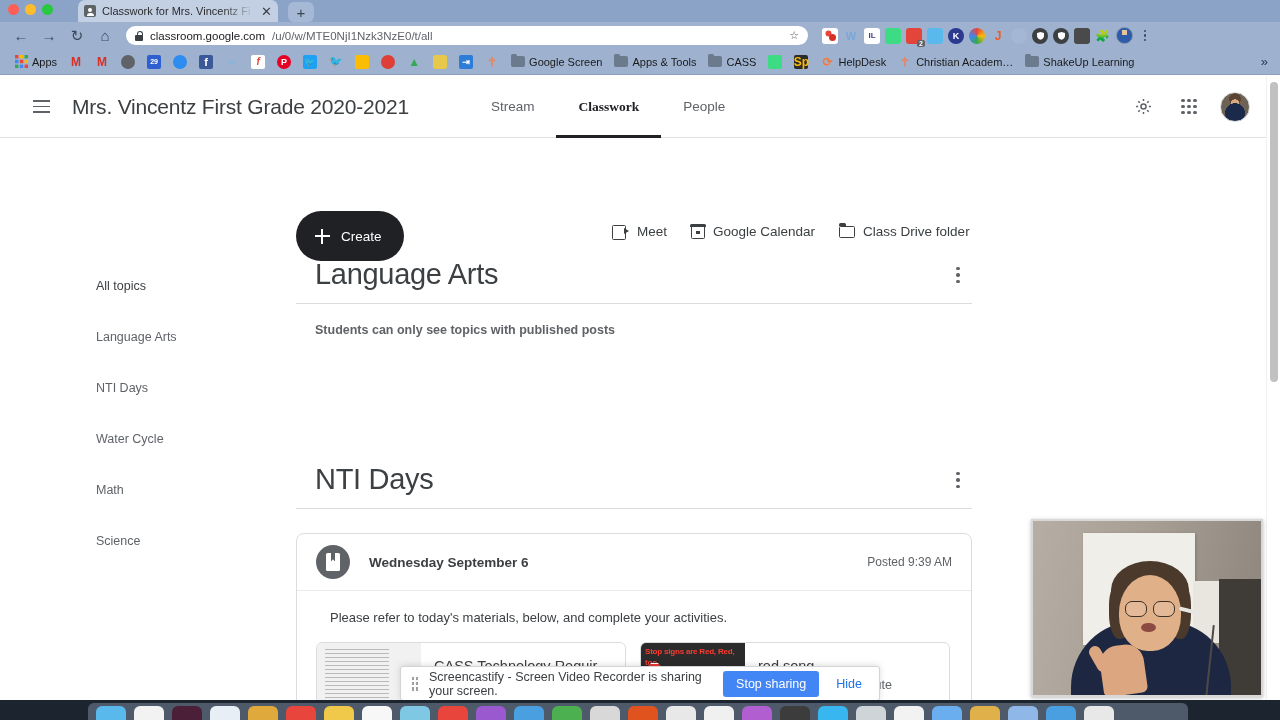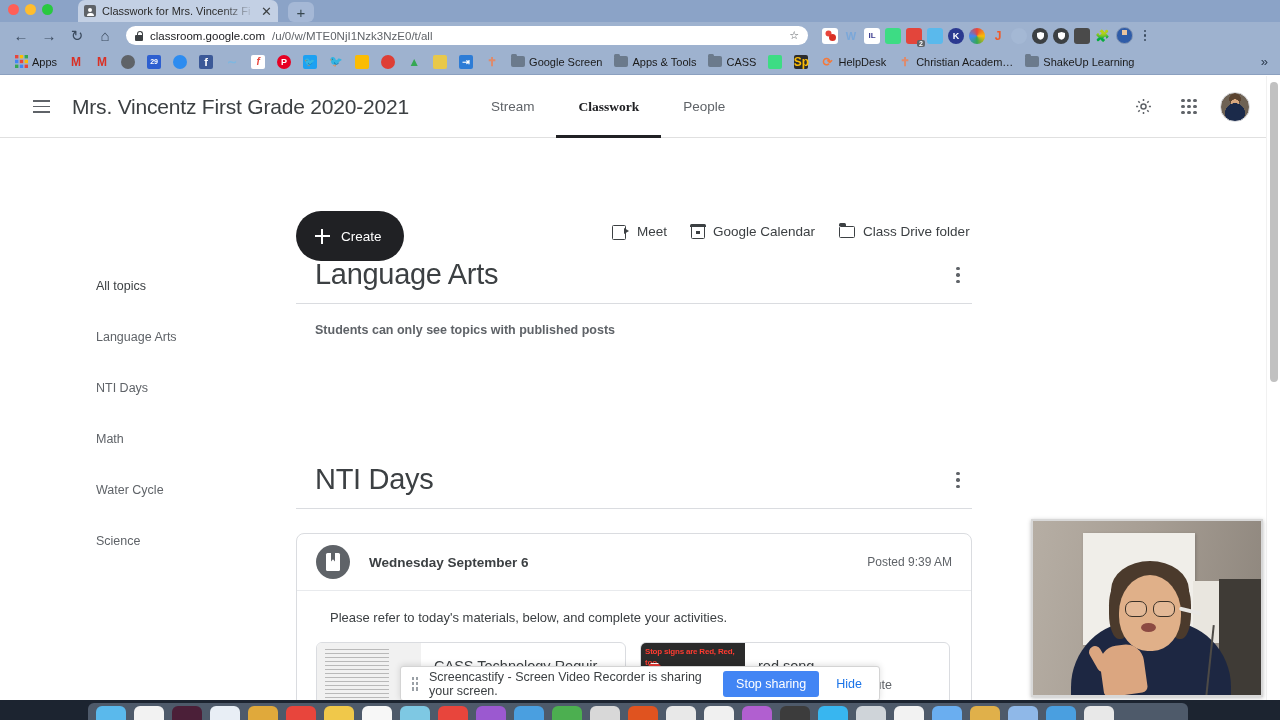--- a/index.html
+++ b/index.html
@@ -512,22 +512,22 @@
         <div class="qlink">
           <span class="fold-ico"></span>
           <span>Class Drive folder</span>
         </div>
       </div>
 
       <div class="topics">
         <div class="topic active">All topics</div>
         <div class="topic">Language Arts</div>
         <div class="topic">NTI Days</div>
+        <div class="topic">Water Cycle</div>
         <div class="topic">Math</div>
-        <div class="topic">Water Cycle</div>
         <div class="topic">Science</div>
       </div>
 
       <div class="main-col">
 
         <div class="topic-head">
           <div class="topic-name">Language Arts</div>
           <div class="kebab">
               <i></i>
               <i></i>

